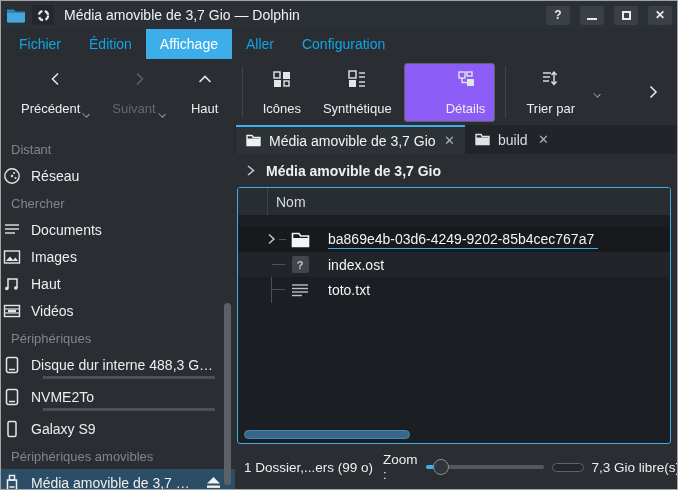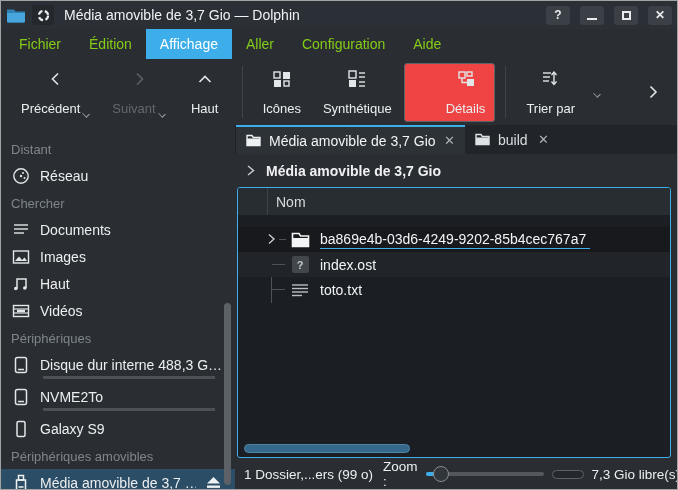--- a/index.html
+++ b/index.html
@@ -23,49 +23,49 @@
   .win-btn{ width:24px; height:19px; background:#3a4046; border-radius:3px;
     display:flex; align-items:center; justify-content:center; margin-left:4px;
     font-size:12px; font-weight:bold; color:#e8eaec; flex:none; }
   .win-btn .min-glyph{ width:10px; height:2px; background:#e8eaec; margin-top:7px;}
   .win-btn .max-glyph{ width:9px; height:9px; border:2px solid #e8eaec; }
 
   
   .menubar{ height:30px; display:flex; align-items:stretch; padding-left:4px;
     background:#2a2e33; flex:none; }
   .menu-item{ display:flex; align-items:center; padding:0 14px; font-size:14px;
-    color:#84cc16; }
+    color:#0ea5e9; }
   .menu-item.active{ background:#3daee9; color:#ffffff; }
 
   
   .toolbar{ height:66px; display:flex; align-items:center; padding:0 10px;
     gap:2px; flex:none; }
   .tb-btn{ display:flex; flex-direction:column; align-items:center;
     justify-content:center; gap:12px; padding:5px 9px; border-radius:3px;
     border:1px solid transparent; min-width:54px; }
   .tb-btn .ticon{ height:20px; display:flex; align-items:center; justify-content:center; }
   .tb-btn .tlabel{ font-size:13px; color:#eceef0; white-space:nowrap; display:flex; align-items:flex-end; gap:2px;}
   .tb-btn.disabled .tlabel{ color:#62696e; }
-  .tb-btn.selected{ background:#ef4444; border:1px solid #5c6369;padding-left:41px; }
+  .tb-btn.selected{ background:#8b5cf6; border:1px solid #5c6369;padding-left:41px; }
   .caret{ width:8px; height:8px; display:inline-block; position:relative; top:2px;}
   .caret::before{ content:""; position:absolute; left:1px; top:1px; width:5px; height:5px;
     border-right:1.5px solid #9aa1a6; border-bottom:1.5px solid #9aa1a6;
     transform:rotate(45deg) scale(1,.8); }
   .tb-sep{ width:1px; height:52px; background:#3e4449; margin:0 8px; flex:none;}
   .tb-caret-out{ align-self:center; margin:0 6px; }
   .tb-overflow{ margin-left:auto; margin-right:6px; display:flex; align-items:center; }
 
   
   .body{ flex:1; display:flex; min-height:0; }
 
   
   .sidebar{ width:234px; flex:none; position:relative; padding-top:10px;
     background:#2a2e33; overflow:hidden; }
   .side-header{ font-size:13px; color:#7e868b; padding:7px 12px 5px 10px; }
-  .side-item{ display:flex; align-items:center; gap:10px; padding:4px 10px 4px 10px;
+  .side-item{ display:flex; align-items:center; gap:10px; padding:4px 10px 4px 1px;
     font-size:14px; color:#eceef0; position:relative; min-height:26px;}
   .side-item .sicon{ width:19px; height:19px; flex:none; display:flex;
     align-items:center; justify-content:center; }
   .side-item .slabel{ white-space:nowrap; overflow:hidden; flex:1; }
   .side-item.selected{ background:#2b4e66; }
   .side-item.with-bar{ padding-bottom:9px; }
   .usage-bar{ position:absolute; left:42px; right:20px; bottom:4px; height:3px;
     background:#4b5156; }
   .usage-fill{ height:100%; background:#3daee9; }
   .eject{ flex:none; margin-right:4px; }
@@ -95,38 +95,38 @@
     align-items:center; flex:none; }
   .view-header .col-sep{ position:absolute; left:29px; top:0; bottom:0; width:1px;
     background:#3c4247; }
   .view-header .col-label{ margin-left:38px; font-size:14px; color:#d9dcde; }
   .rows{ position:relative; flex:1; }
   .frow{ height:25px; display:flex; align-items:center; position:relative; }
   .frow.shade-dark{ background:#17191d; }
   .frow.shade-alt{ background:#212529; }
   .frow .ficon{ position:absolute; left:52px; width:20px; height:20px;
     display:flex; align-items:center; justify-content:center; }
-  .frow .fname{ position:absolute; left:82px; font-size:14px; color:#f2f4f5;
+  .frow .fname{ position:absolute; left:90px; font-size:14px; color:#f2f4f5;
     white-space:nowrap; }
   .frow .fname.underlined{ border-bottom:1px solid #3daee9; padding-bottom:1px;
     padding-right:4px; }
   .expander{ position:absolute; left:27px; top:6px; }
   .tree-v{ position:absolute; left:33px; top:19px; width:1px; height:57px;
     background:#4c5257; }
   .tree-h{ position:absolute; height:1px; background:#4c5257; left:34px; width:13px;
     top:12px; }
   .frow .tree-h1{ left:41px; width:7px; }
   .mime-box{ width:17px; height:17px; background:#41474c; border-radius:2px;
     color:#c3c8cb; font-size:11px; font-weight:bold; display:flex;
     align-items:center; justify-content:center; }
   .hscroll{ position:absolute; left:6px; bottom:4px; width:166px; height:9px;
     border-radius:5px; background:#35688b; border:1px solid #4c84a8; }
 
   
-  .statusbar{ height:30px; display:flex; align-items:center; padding:0 9px;
+  .statusbar{ height:44px; display:flex; align-items:center; padding:0 9px;
     font-size:13.5px; color:#eceef0; gap:8px; flex:none; }
   .statusbar .summary{ white-space:nowrap; }
   .zoom-label{ margin-left:2px; }
   .slider{ position:relative; width:118px; height:18px; flex:none; }
   .slider .track{ position:absolute; top:7px; left:0; right:0; height:4px;
     border-radius:2px; background:#52585d; }
   .slider .fill{ position:absolute; top:7px; left:0; width:14px; height:4px;
     border-radius:2px; background:#3daee9; }
   .slider .knob{ position:absolute; top:1px; left:7px; width:16px; height:16px;
     border-radius:50%; background:#31363c; border:1px solid #888d91; }
@@ -163,21 +163,20 @@
       </span>
     <span class="win-btn">✕</span>
   </div>
 
   <div class="menubar">
     <span class="menu-item">Fichier</span>
     <span class="menu-item">Édition</span>
     <span class="menu-item active">Affichage</span>
     <span class="menu-item">Aller</span>
     <span class="menu-item">Configuration</span>
-    <span class="menu-item">Aide</span>
   </div>
 
   <div class="toolbar">
     <div class="tb-btn">
       <span class="ticon">
         <svg width="16" height="16" viewBox="0 0 16 16">
             <polyline points="10,2.5 4.5,8 10,13.5" fill="none" stroke="#e3e6e8" stroke-width="1.6"></polyline>
           </svg>
       </span>
       <span class="tlabel">

